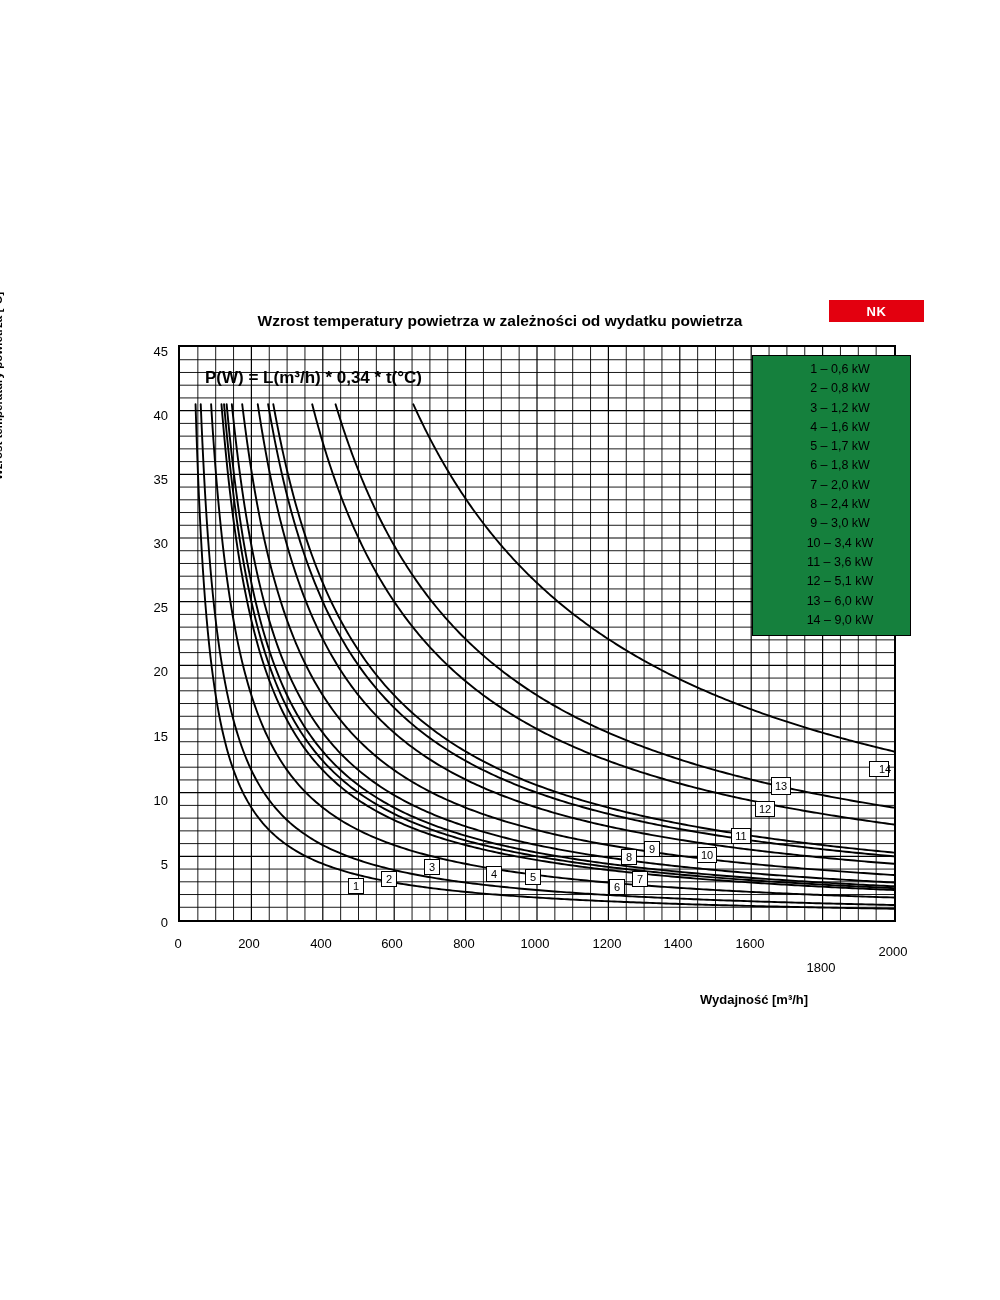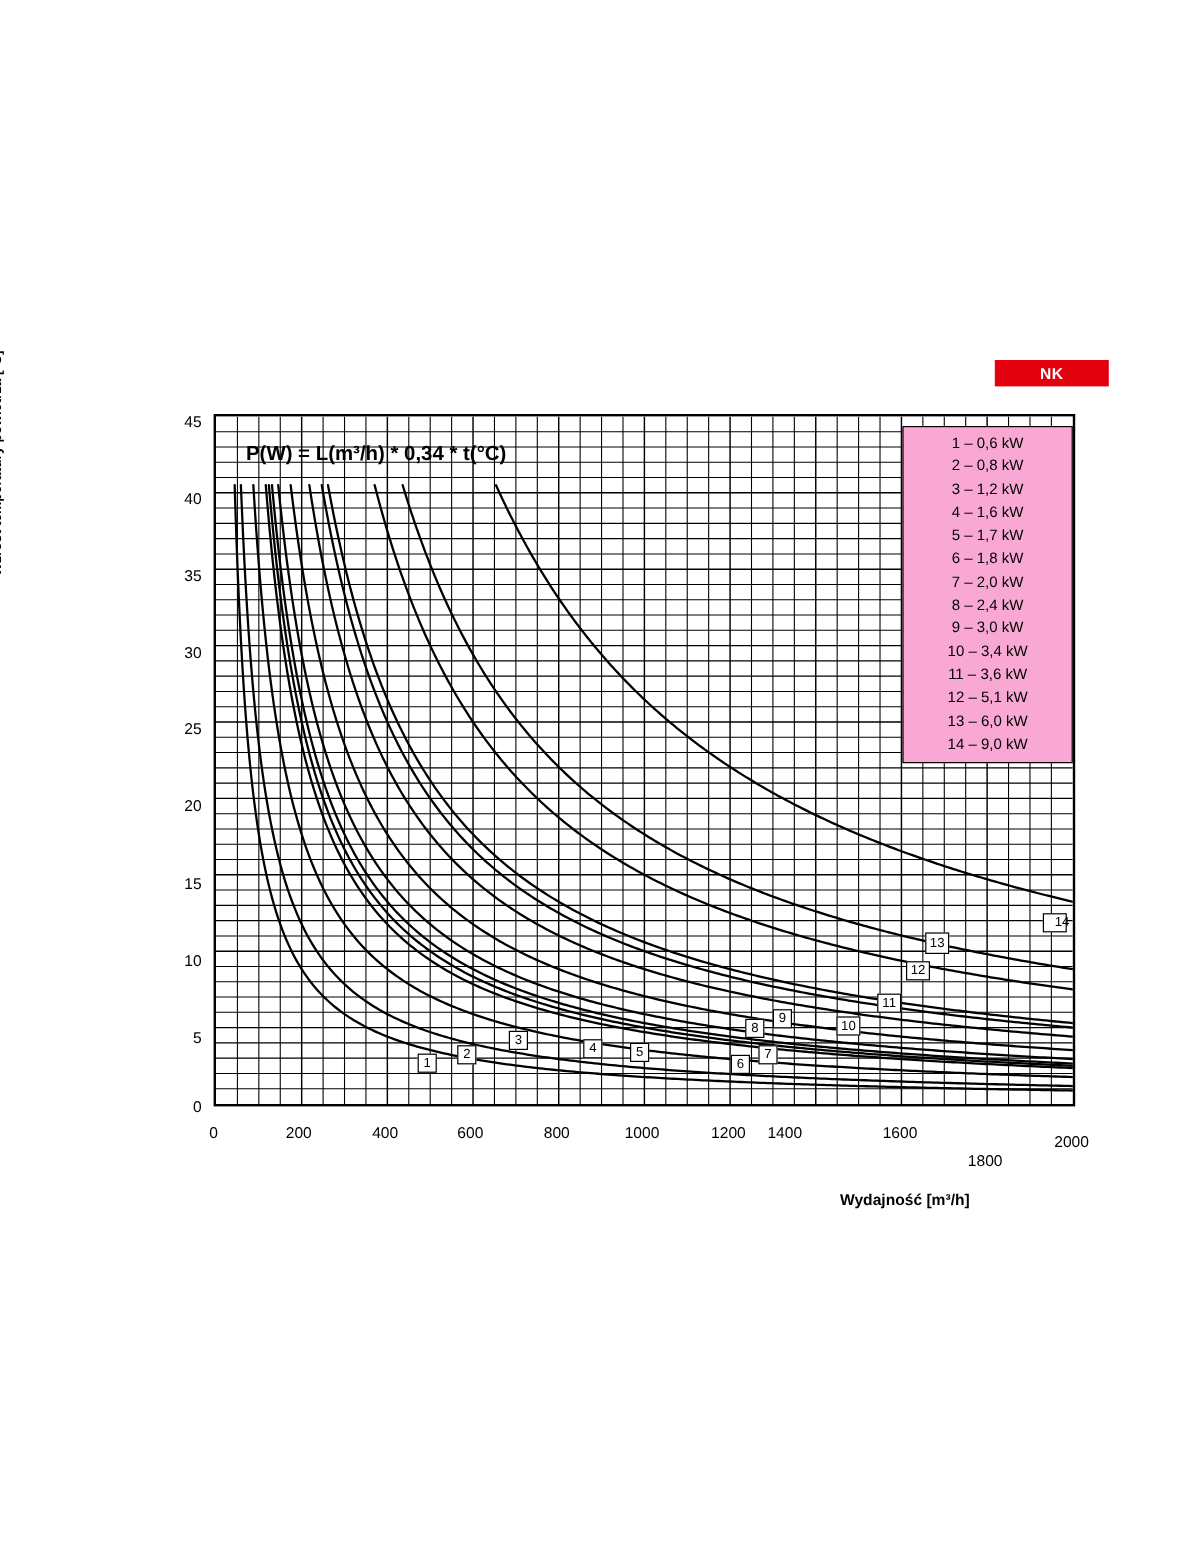--- a/index.html
+++ b/index.html
@@ -45,40 +45,41 @@
   }
 
   
   .formula{
     position:absolute;left:205px;top:368px;font-size:17px;font-weight:bold;
   }
 
   
   .legend{
     position:absolute;left:752px;top:355px;width:140px;
-    border:1px solid #000;background:#f9a8d4;padding:4px 0 5px 0;
+    border:1px solid #000;background:#15803d;padding:4px 0 5px 17px;
   }
   .legend div{
     font-size:12.5px;text-align:center;line-height:19.3px;white-space:nowrap;
   }
 
   
   .numbox{
     position:absolute;border:1px solid #000;background:#fff;
     font-size:11px;line-height:1;
     display:flex;align-items:center;justify-content:center;
     box-sizing:border-box;
   }
 </style>
 </head>
 <body>
 
 <div id="wrap">
 
   <div class="nk-badge">NK</div>
+  <div class="chart-title">Wzrost temperatury powietrza w zależności od wydatku powietrza</div>
 
   <div class="ylabel">Wzrost temperatury powietrza [°C]</div>
 
   <div class="ytick" style="left:140px;top:915px;">0</div>
   <div class="ytick" style="left:140px;top:857px;">5</div>
   <div class="ytick" style="left:140px;top:793px;">10</div>
   <div class="ytick" style="left:140px;top:729px;">15</div>
   <div class="ytick" style="left:140px;top:664px;">20</div>
   <div class="ytick" style="left:140px;top:600px;">25</div>
   <div class="ytick" style="left:140px;top:536px;">30</div>
@@ -86,21 +87,21 @@
   <div class="ytick" style="left:140px;top:408px;">40</div>
   <div class="ytick" style="left:140px;top:344px;">45</div>
 
   <div class="xtick" style="left:148px;top:936px;">0</div>
   <div class="xtick" style="left:219px;top:936px;">200</div>
   <div class="xtick" style="left:291px;top:936px;">400</div>
   <div class="xtick" style="left:362px;top:936px;">600</div>
   <div class="xtick" style="left:434px;top:936px;">800</div>
   <div class="xtick" style="left:505px;top:936px;">1000</div>
   <div class="xtick" style="left:577px;top:936px;">1200</div>
-  <div class="xtick" style="left:624px;top:936px;">1400</div>
+  <div class="xtick" style="left:648px;top:936px;">1400</div>
   <div class="xtick" style="left:720px;top:936px;">1600</div>
   <div class="xtick" style="left:791px;top:960px;">1800</div>
   <div class="xtick" style="left:863px;top:932px;margin-top:12px;">2000</div>
 
   <div class="xlabel">Wydajność [m³/h]</div>
 
   <div class="plot-frame">
     <svg class="grid-svg" id="grid" width="714" height="573">
         <line x1="17.85" y1="0" x2="17.85" y2="573" stroke="#000" stroke-width="0.9"></line>
         <line x1="35.70" y1="0" x2="35.70" y2="573" stroke="#000" stroke-width="0.9"></line>

